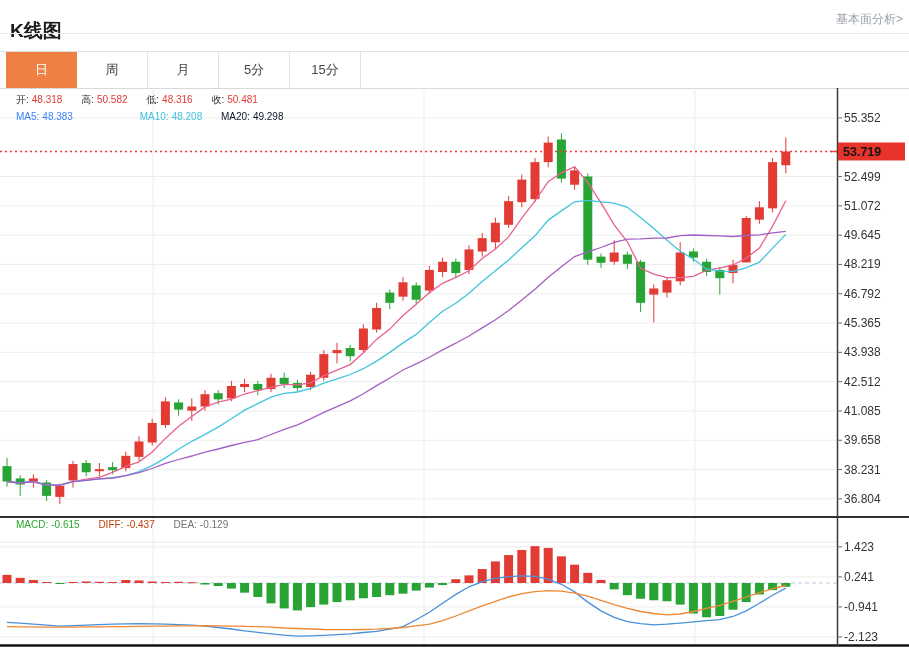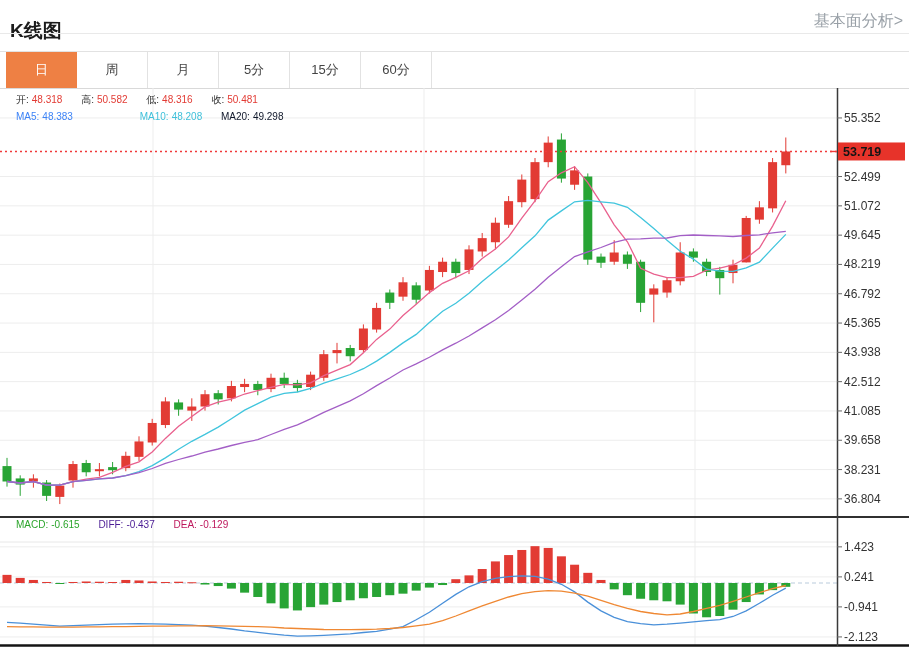--- a/index.html
+++ b/index.html
@@ -1,57 +1,56 @@
 <!DOCTYPE html>
 <html><head>
 <meta charset="utf-8">
 <style>
   html,body{margin:0;padding:0;background:#fff;}
   body{position:relative;width:909px;height:650px;overflow:hidden;
        font-family:"Liberation Sans","DejaVu Sans",sans-serif;color:#333;}
   .page-title{position:absolute;left:10px;top:18px;font-size:19px;font-weight:700;color:#1c1c1c;}
-  .fund-link{position:absolute;right:6px;top:11px;font-size:16px;color:#99a0a7;cursor:pointer;}
+  .fund-link{position:absolute;right:6px;top:11px;font-size:12px;color:#99a0a7;cursor:pointer;}
   .hdr-line{position:absolute;left:0;top:33px;width:909px;height:0;border-top:1px solid #e9e9e9;}
   .tabs{position:absolute;left:0;top:51px;width:909px;height:38px;box-sizing:border-box;
         border-top:1px solid #e2e2e2;border-bottom:1px solid #d9d9d9;display:flex;padding-left:6px;background:#fff;}
   .tab{width:71px;height:100%;box-sizing:border-box;border-right:1px solid #e2e2e2;
        display:flex;align-items:center;justify-content:center;font-size:13px;color:#444;cursor:pointer;background:#fff;}
   .tab:first-child{border-left:1px solid #e2e2e2;}
   .tab.sel{background:#ee8044;border-color:#ee8044;color:#fff;}
   .legend{position:absolute;left:16px;font-size:10px;white-space:nowrap;z-index:3;}
   .legend .pair{margin-right:16px;}
   .legend .lbl{color:#333;}
   .legend .val{margin-left:3px;}
   .red{color:#e23b34;}
   .c-ma5{color:#3b82f6;}
   .c-ma10{color:#3fc0da;margin-left:48px;}
   .c-ma20{color:#0f172a;}
   .c-macd{color:#2ca52c;}
-  .c-diff{color:#4c1d95;}
-  .c-dea{color:#be185d;}
+  .c-diff{color:#c2410c;}
+  .c-dea{color:#737373;}
   .legend-ohlc{top:93px;}
   .legend-ma{top:111px;}
   .legend-macd{top:519px;}
   #chart-svg{position:absolute;left:0;top:88px;}
   svg text{font-family:"Liberation Sans","DejaVu Sans",sans-serif;}
 </style>
 </head>
 <body>
 
 <div class="page-title">K线图</div>
 <div class="fund-link">基本面分析&gt;</div>
 <div class="hdr-line"></div>
 
 <div class="tabs" id="tab-bar">
     <div class="tab sel">日</div>
     <div class="tab">周</div>
     <div class="tab">月</div>
     <div class="tab">5分</div>
     <div class="tab">15分</div>
-    <div class="tab">60分</div>
   </div>
 
 <svg id="chart-svg" width="909" height="562" viewBox="0 0 909 562">
     <g>
       <line x1="153" y1="0" x2="153" y2="558" stroke="#ededed" stroke-width="1"></line>
       <line x1="424" y1="0" x2="424" y2="558" stroke="#ededed" stroke-width="1"></line>
       <line x1="695" y1="0" x2="695" y2="558" stroke="#ededed" stroke-width="1"></line>
       <line x1="0" y1="29.943570057581685" x2="837" y2="29.943570057581685" stroke="#ededed" stroke-width="1"></line>
       <line x1="0" y1="88.53685220729365" x2="837" y2="88.53685220729365" stroke="#ededed" stroke-width="1"></line>
       <line x1="0" y1="117.8437619961612" x2="837" y2="117.8437619961612" stroke="#ededed" stroke-width="1"></line>

